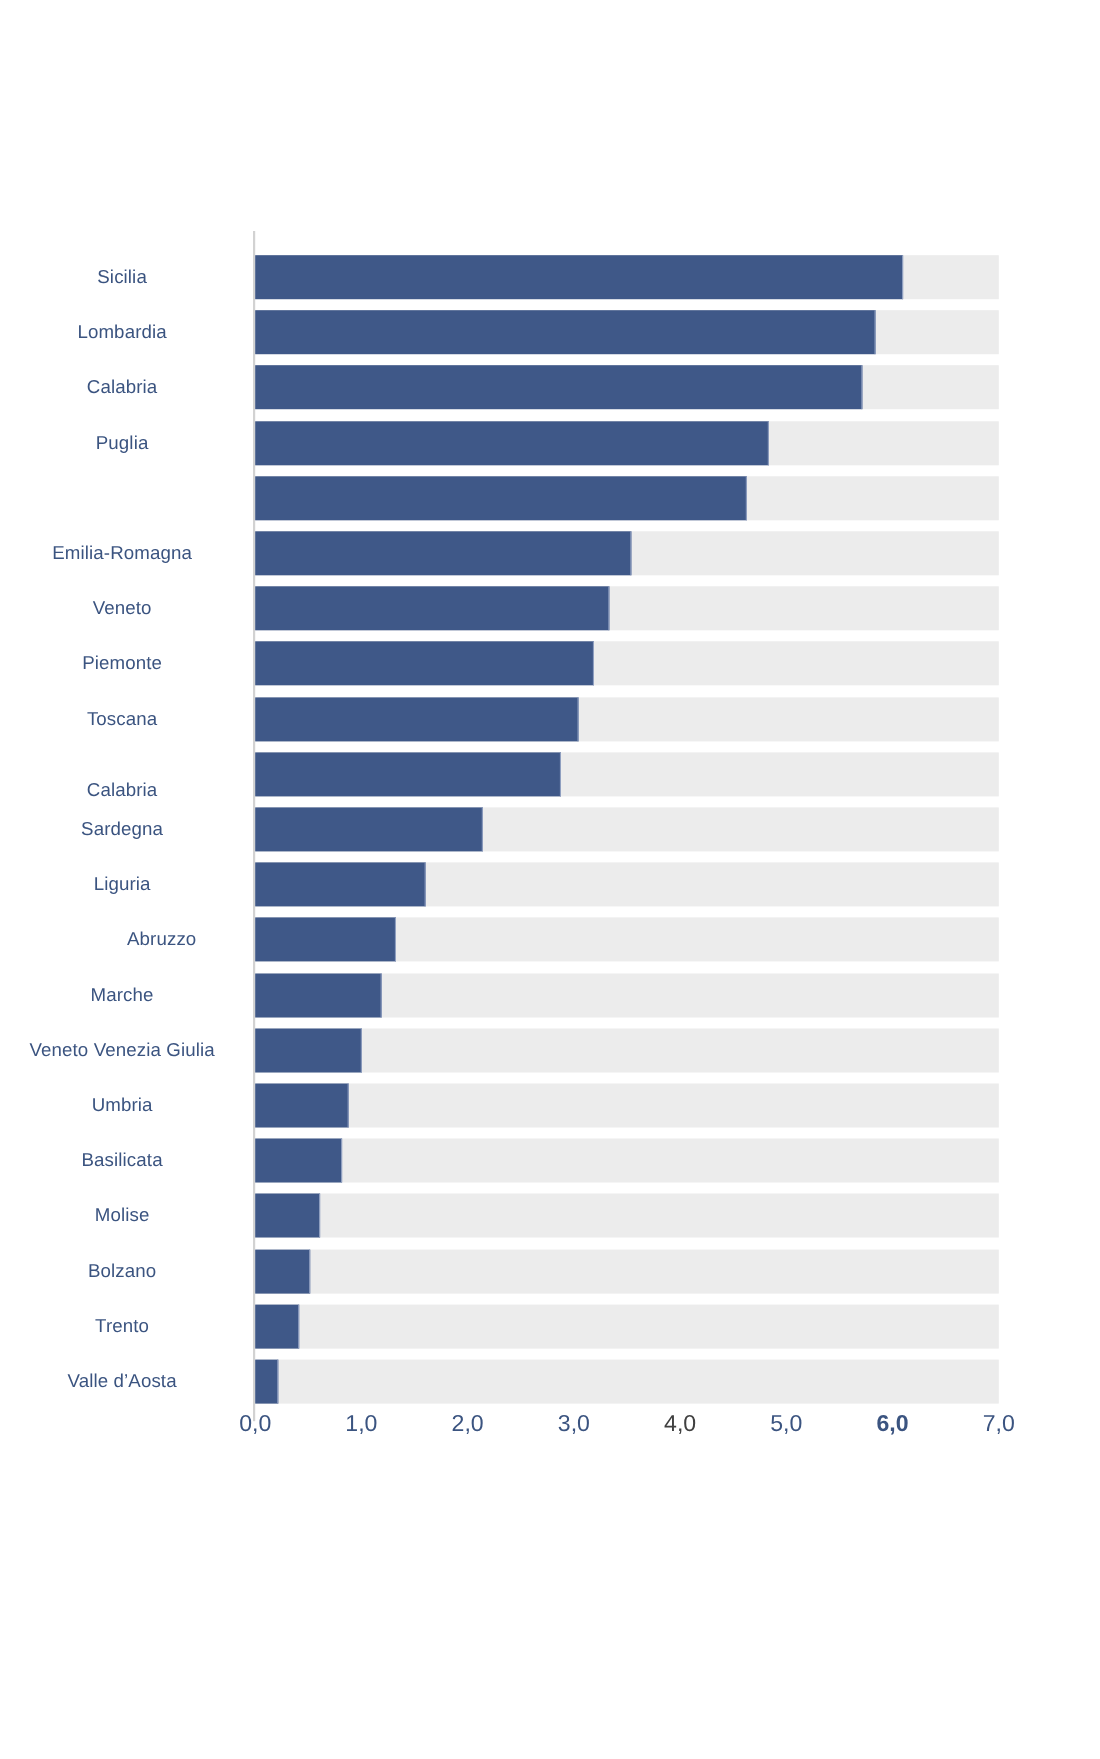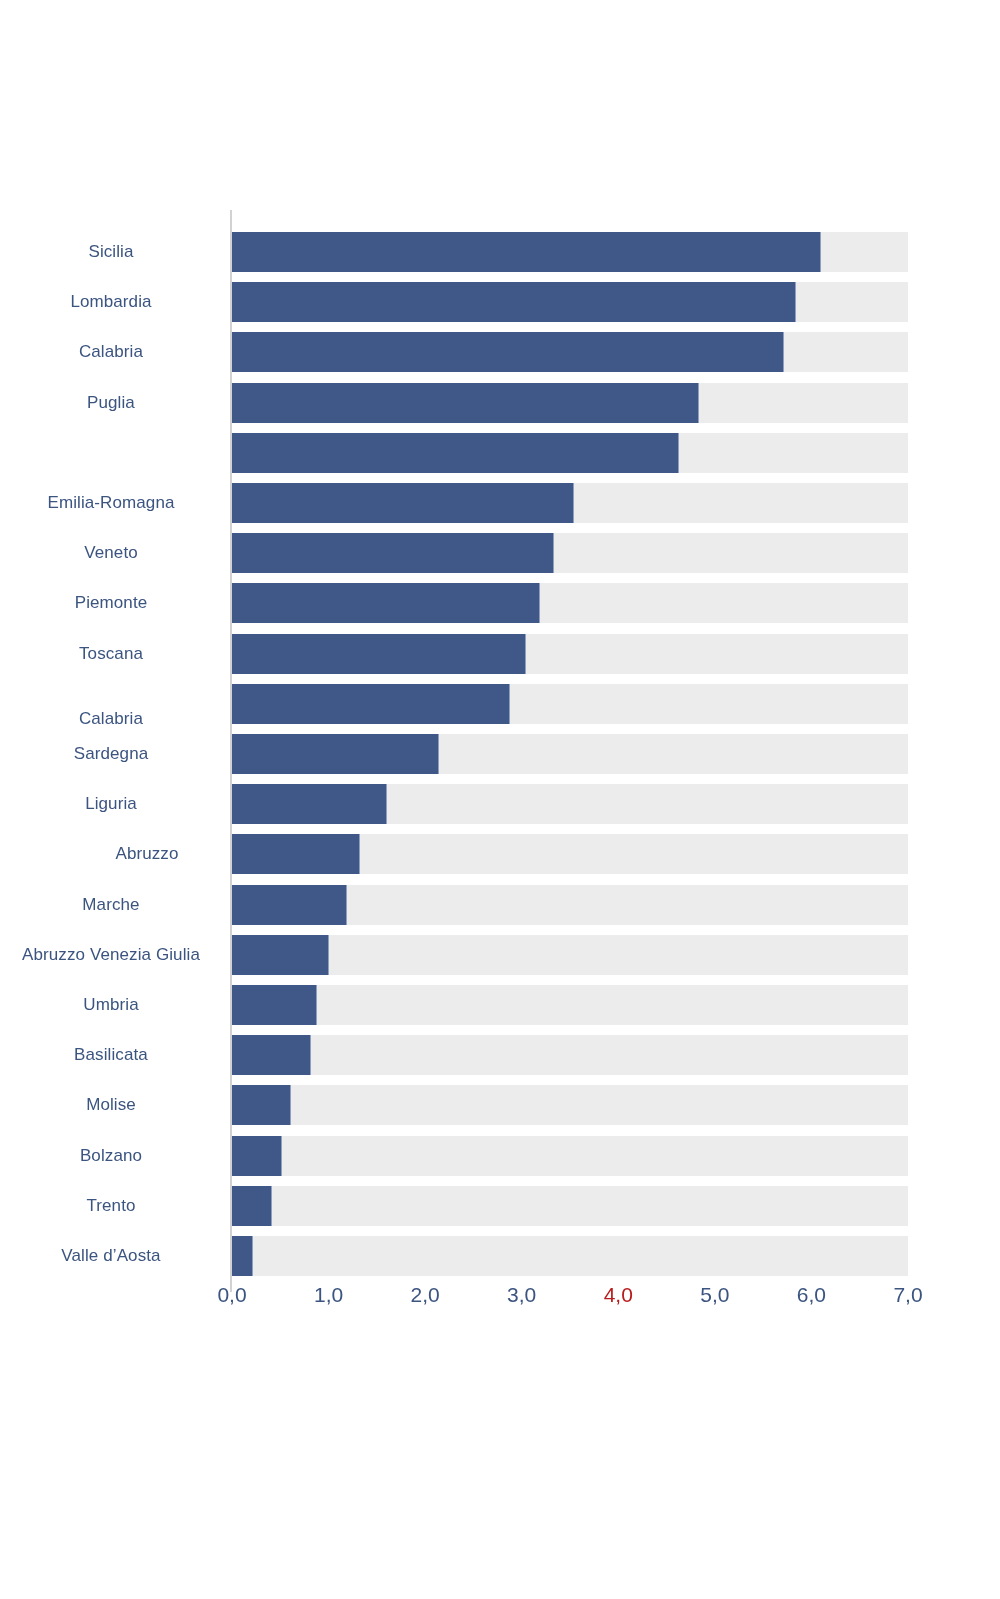--- a/index.html
+++ b/index.html
@@ -184,39 +184,39 @@
         <div class="bar" title="Valle d’Aosta: 0,2" style="width: 21.2457px; background: rgb(63, 88, 136); border-right: 1px solid rgb(143, 159, 192);"></div>
       </div>
     </div>
 
   <div id="xaxis">
 
   <div class="tick-label" style="left: 0px; color: rgb(59, 84, 128);">0,0</div>
       <div class="tick-label" style="left: 96.5714px; color: rgb(59, 84, 128);">1,0</div>
       <div class="tick-label" style="left: 193.143px; color: rgb(59, 84, 128);">2,0</div>
       <div class="tick-label" style="left: 289.714px; color: rgb(59, 84, 128);">3,0</div>
-      <div class="tick-label" style="left: 386.286px; color: #b91c1c; text-align: center;">4,0</div>
+      <div class="tick-label" style="left: 386.286px; color: #404040; text-align: center;">4,0</div>
       <div class="tick-label" style="left: 482.857px; color: rgb(59, 84, 128);">5,0</div>
-      <div class="tick-label" style="left: 579.429px; color: rgb(59, 84, 128);">6,0</div>
+      <div class="tick-label" style="left: 579.429px; color: rgb(59, 84, 128); font-weight: bold;">6,0</div>
       <div class="tick-label" style="left: 676px; color: rgb(59, 84, 128);">7,0</div>
     </div>
 
 <div class="cat-label" style="top: 232px; color: rgb(59, 84, 128);">Sicilia</div>
     <div class="cat-label" style="top: 282.2px; color: rgb(59, 84, 128);">Lombardia</div>
     <div class="cat-label" style="top: 332.4px; color: rgb(59, 84, 128);">Calabria</div>
     <div class="cat-label" style="top: 382.6px; color: rgb(59, 84, 128);">Puglia</div>
     <div class="cat-label" style="top: 483px; color: rgb(59, 84, 128);">Emilia-Romagna</div>
     <div class="cat-label" style="top: 533.2px; color: rgb(59, 84, 128);">Veneto</div>
     <div class="cat-label" style="top: 583.4px; color: rgb(59, 84, 128);">Piemonte</div>
     <div class="cat-label" style="top: 633.6px; color: rgb(59, 84, 128);">Toscana</div>
     <div class="cat-label" style="top: 699px; color: rgb(59, 84, 128);">Calabria</div>
     <div class="cat-label" style="top: 734px; color: rgb(59, 84, 128);">Sardegna</div>
     <div class="cat-label" style="top: 784.2px; color: rgb(59, 84, 128);">Liguria</div>
     <div class="cat-label" style="top: 834.4px; color: rgb(59, 84, 128); margin-left: 36px;">Abruzzo</div>
     <div class="cat-label" style="top: 884.6px; color: rgb(59, 84, 128);">Marche</div>
-    <div class="cat-label" style="top: 934.8px; color: rgb(59, 84, 128);">Abruzzo Venezia Giulia</div>
+    <div class="cat-label" style="top: 934.8px; color: rgb(59, 84, 128);">Veneto Venezia Giulia</div>
     <div class="cat-label" style="top: 985px; color: rgb(59, 84, 128);">Umbria</div>
     <div class="cat-label" style="top: 1035.2px; color: rgb(59, 84, 128);">Basilicata</div>
     <div class="cat-label" style="top: 1085.4px; color: rgb(59, 84, 128);">Molise</div>
     <div class="cat-label" style="top: 1135.6px; color: rgb(59, 84, 128);">Bolzano</div>
     <div class="cat-label" style="top: 1185.8px; color: rgb(59, 84, 128);">Trento</div>
     <div class="cat-label" style="top: 1236px; color: rgb(59, 84, 128);">Valle d’Aosta</div>
   </div>
 
 </body></html>

